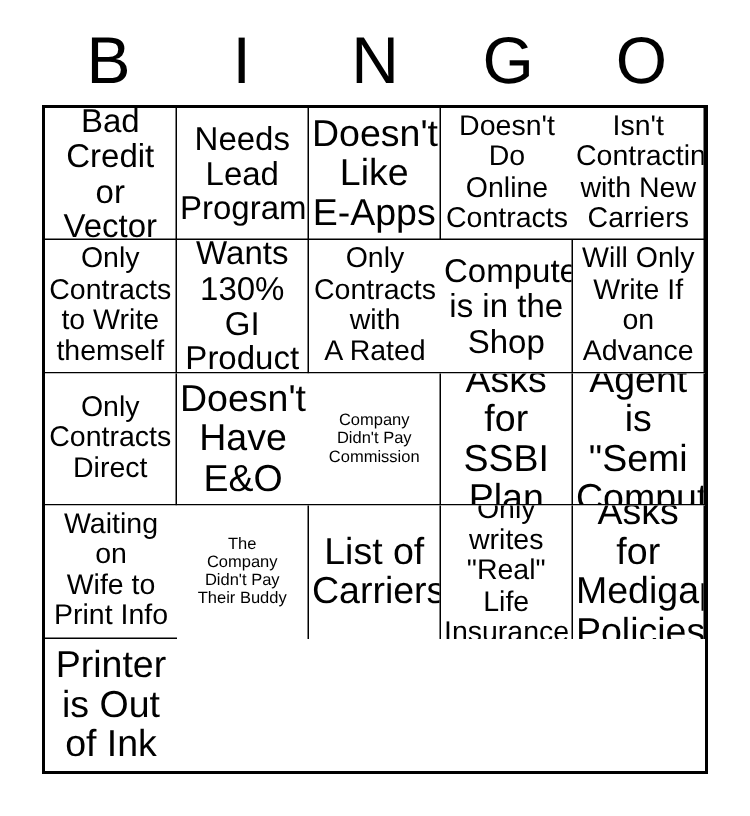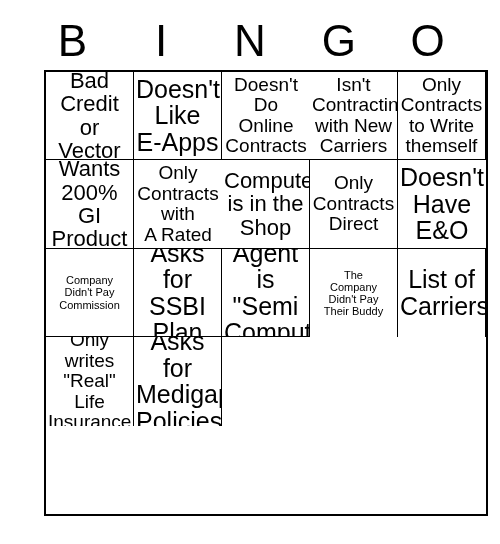--- a/index.html
+++ b/index.html
@@ -41,21 +41,21 @@
     font-size: 44px;
     font-weight: 400;
     line-height: 1;
     letter-spacing: 0;
     color: #000000;
   }
 
   
   #bingo-grid {
     position: absolute;
-    left: 44px;
+    left: 28px;
     top: 70px;
     width: 444px;
     height: 446px;
     box-sizing: border-box;
     border-top: 2px solid #000000;
     border-left: 2px solid #000000;
     border-right: 2px solid #000000;
     border-bottom: 2px solid #000000;
     display: grid;
     grid-template-columns: repeat(5, 1fr);
@@ -109,20 +109,25 @@
     <div class="header-letter">O</div>
   </div>
 
   <div id="bingo-grid">
 
     <div class="bingo-cell row-1 col-1 fs-lg">
       <span class="cell-text">Bad
 Credit or
 Vector</span>
     </div>
+    <div class="bingo-cell row-1 col-3 fs-lg">
+      <span class="cell-text">Needs
+Lead
+Program</span>
+    </div>
     <div class="bingo-cell row-1 col-4 fs-xl">
       <span class="cell-text">Doesn't
 Like
 E-Apps</span>
     </div>
     <div class="bingo-cell row-1 col-5 fs-md">
       <span class="cell-text">Doesn't
 Do Online
 Contracts</span>
     </div>
@@ -134,35 +139,40 @@
 Carriers</span>
     </div>
     <div class="bingo-cell row-2 col-3 fs-md">
       <span class="cell-text">Only
 Contracts
 to Write
 themself</span>
     </div>
     <div class="bingo-cell row-2 col-4 fs-lg">
       <span class="cell-text">Wants
-200% GI
+130% GI
 Product</span>
     </div>
     <div class="bingo-cell row-2 col-5 fs-md">
       <span class="cell-text">Only
 Contracts
 with
 A Rated</span>
     </div>
 
     <div class="bingo-cell row-3 col-1 fs-lg">
       <span class="cell-text">Computer
 is in the
 Shop</span>
     </div>
+    <div class="bingo-cell row-3 col-2 fs-md">
+      <span class="cell-text">Will Only
+Write If on
+Advance</span>
+    </div>
     <div class="bingo-cell row-3 col-4 fs-md">
       <span class="cell-text">Only
 Contracts
 Direct</span>
     </div>
     <div class="bingo-cell row-3 col-5 fs-xl">
       <span class="cell-text">Doesn't
 Have
 E&amp;O</span>
     </div>
@@ -174,20 +184,25 @@
     </div>
     <div class="bingo-cell row-4 col-2 fs-xl">
       <span class="cell-text">Asks for
 SSBI
 Plan</span>
     </div>
     <div class="bingo-cell row-4 col-4 fs-xl">
       <span class="cell-text">Agent is
 "Semi
 Computer"</span>
+    </div>
+    <div class="bingo-cell row-4 col-5 fs-md">
+      <span class="cell-text">Waiting on
+Wife to
+Print Info</span>
     </div>
 
     <div class="bingo-cell row-5 col-1 fs-sm">
       <span class="cell-text">The
 Company
 Didn't Pay
 Their Buddy</span>
     </div>
     <div class="bingo-cell row-5 col-2 fs-xl">
       <span class="cell-text">List of
@@ -197,15 +212,20 @@
       <span class="cell-text">Only
 writes
 "Real" Life
 Insurance</span>
     </div>
     <div class="bingo-cell row-5 col-4 fs-xl">
       <span class="cell-text">Asks for
 Medigap
 Policies</span>
     </div>
+    <div class="bingo-cell row-5 col-5 fs-xl">
+      <span class="cell-text">Printer
+is Out
+of Ink</span>
+    </div>
 
   </div>
 </div>
 
 </body></html>

